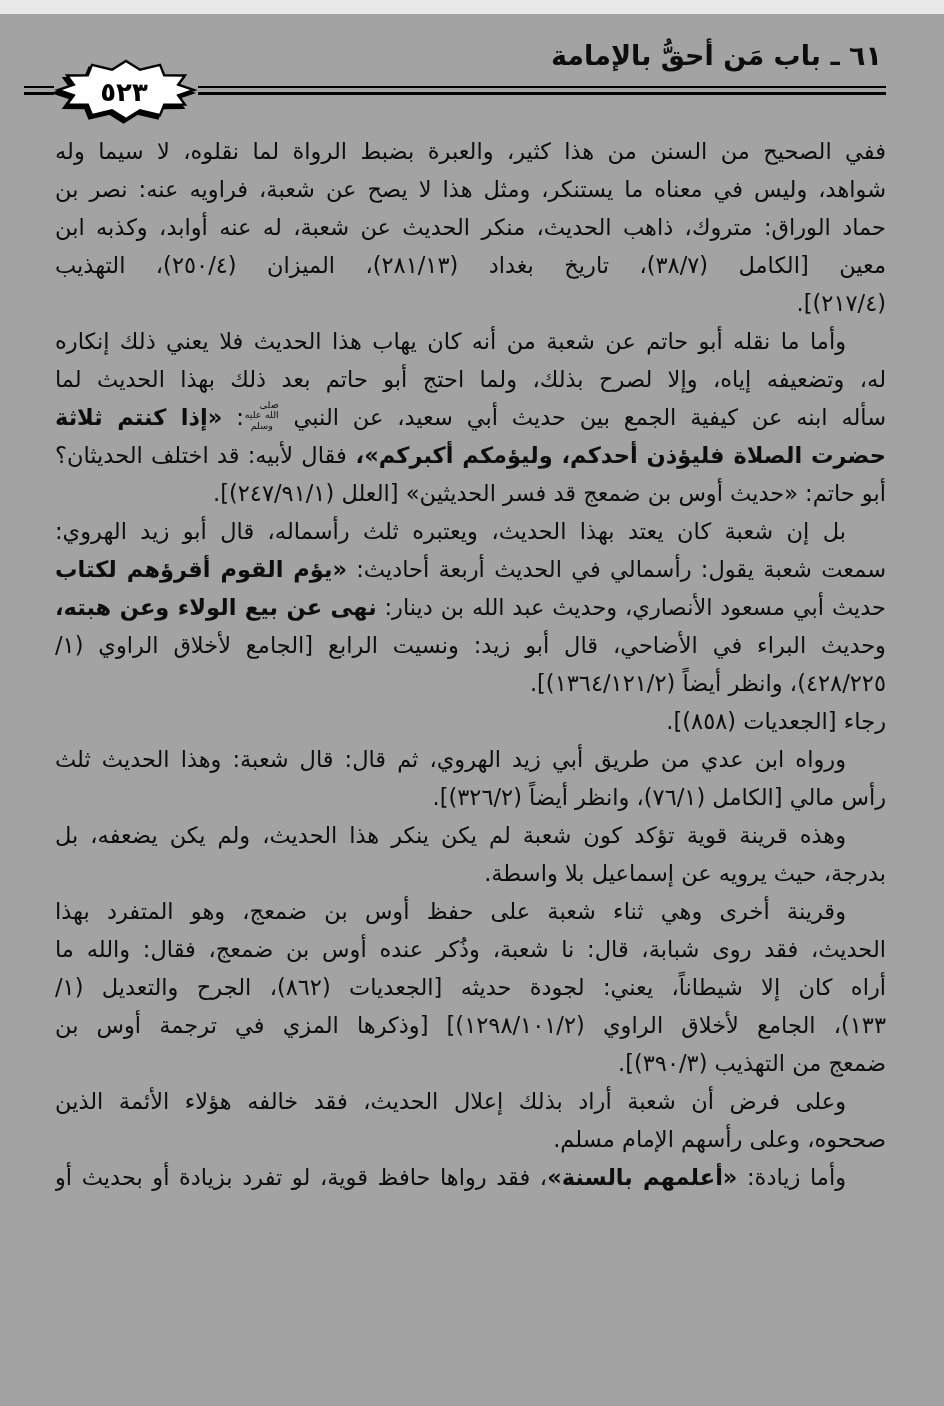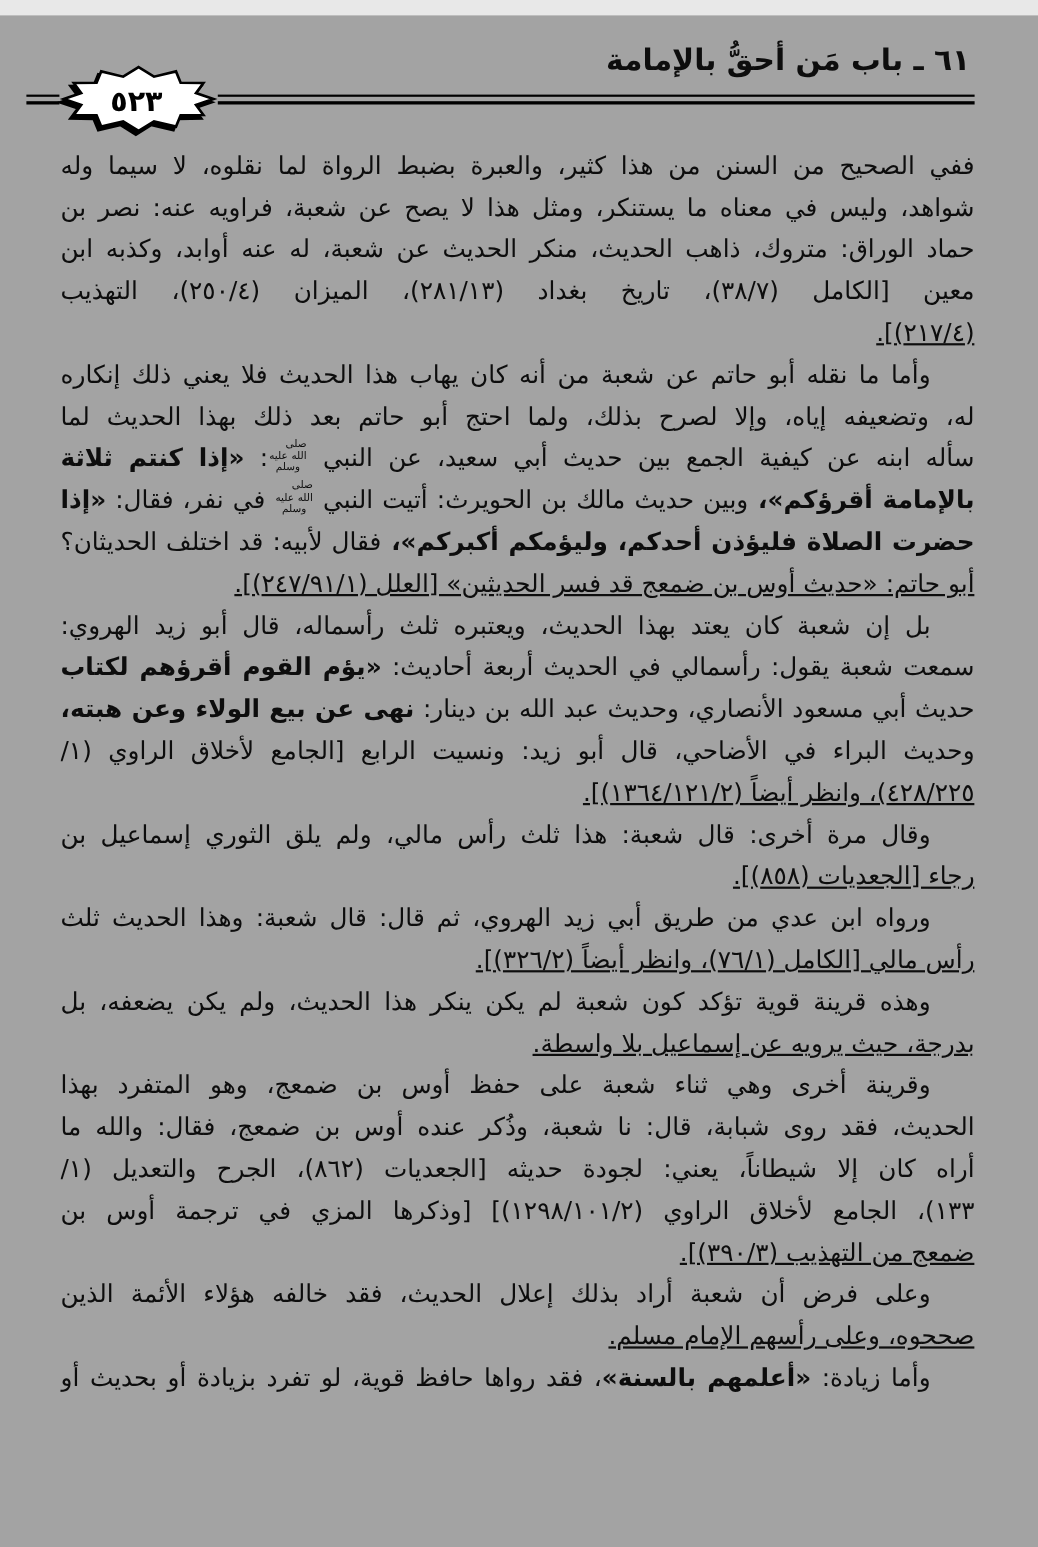--- a/index.html
+++ b/index.html
@@ -46,21 +46,20 @@
   .line{
     height:38px;line-height:38px;
     overflow:hidden;
     text-align:justify;
     text-align-last:justify;
     white-space:normal;
   }
   .line.end{
     text-align:center;
     text-align-last:right;
-    text-decoration:underline;
   }
   .line.indent{text-indent:40px;}
   .b{font-weight:bold;}
   
   .saw{
     display:inline-block;
     vertical-align:middle;
     width:34px;
     margin:0 1px 6px 1px;
     font-size:9.5px;
@@ -93,33 +92,31 @@
         <div class="line"><span>ففي الصحيح من السنن من هذا كثير، والعبرة بضبط الرواة لما نقلوه، لا سيما وله</span></div>
         <div class="line"><span>شواهد، وليس في معناه ما يستنكر، ومثل هذا لا يصح عن شعبة، فراويه عنه: نصر بن</span></div>
         <div class="line"><span>حماد الوراق: متروك، ذاهب الحديث، منكر الحديث عن شعبة، له عنه أوابد، وكذبه ابن</span></div>
         <div class="line"><span>معين [الكامل (٣٨/٧)، تاريخ بغداد (٢٨١/١٣)، الميزان (٢٥٠/٤)، التهذيب</span></div>
         <div class="line end"><span>(٢١٧/٤)].</span></div>
       </div>
       <div class="para">
         <div class="line indent"><span>وأما ما نقله أبو حاتم عن شعبة من أنه كان يهاب هذا الحديث فلا يعني ذلك إنكاره</span></div>
         <div class="line"><span>له، وتضعيفه إياه، وإلا لصرح بذلك، ولما احتج أبو حاتم بعد ذلك بهذا الحديث لما</span></div>
         <div class="line"><span>سأله ابنه عن كيفية الجمع بين حديث أبي سعيد، عن النبي </span><span class="saw">صلى الله عليه وسلم</span><span>: </span><span class="b">«إذا كنتم ثلاثة فأحقكم</span></div>
-        <div class="line"><span class="b">بالإمامة أقرؤكم»، </span><span>وبين حديث مالك بن الحويرث: أتيت النبي </span><span class="saw">صلى الله عليه وسلم</span><span> في نفر، فقال: </span><span class="b">«إذا</span></div>
         <div class="line"><span class="b">حضرت الصلاة فليؤذن أحدكم، وليؤمكم أكبركم»، </span><span>فقال لأبيه: قد اختلف الحديثان؟ فقال</span></div>
         <div class="line end"><span>أبو حاتم: «حديث أوس بن ضمعج قد فسر الحديثين» [العلل (٢٤٧/٩١/١)].</span></div>
       </div>
       <div class="para">
         <div class="line indent"><span>بل إن شعبة كان يعتد بهذا الحديث، ويعتبره ثلث رأسماله، قال أبو زيد الهروي:</span></div>
         <div class="line"><span>سمعت شعبة يقول: رأسمالي في الحديث أربعة أحاديث: </span><span class="b">«يؤم القوم أقرؤهم لكتاب الله»</span></div>
         <div class="line"><span>حديث أبي مسعود الأنصاري، وحديث عبد الله بن دينار: </span><span class="b">نهى عن بيع الولاء وعن هبته،</span></div>
         <div class="line"><span>وحديث البراء في الأضاحي، قال أبو زيد: ونسيت الرابع [الجامع لأخلاق الراوي (١/</span></div>
         <div class="line end"><span>٤٢٨/٢٢٥)، وانظر أيضاً (١٣٦٤/١٢١/٢)].</span></div>
       </div>
       <div class="para">
-        <div class="line indent"><span>وقال مرة أخرى: قال شعبة: هذا ثلث رأس مالي، ولم يلق الثوري إسماعيل بن</span></div>
         <div class="line end"><span>رجاء [الجعديات (٨٥٨)].</span></div>
       </div>
       <div class="para">
         <div class="line indent"><span>ورواه ابن عدي من طريق أبي زيد الهروي، ثم قال: قال شعبة: وهذا الحديث ثلث</span></div>
         <div class="line end"><span>رأس مالي [الكامل (٧٦/١)، وانظر أيضاً (٣٢٦/٢)].</span></div>
       </div>
       <div class="para">
         <div class="line indent"><span>وهذه قرينة قوية تؤكد كون شعبة لم يكن ينكر هذا الحديث، ولم يكن يضعفه، بل</span></div>
         <div class="line end"><span>بدرجة، حيث يرويه عن إسماعيل بلا واسطة.</span></div>
       </div>

